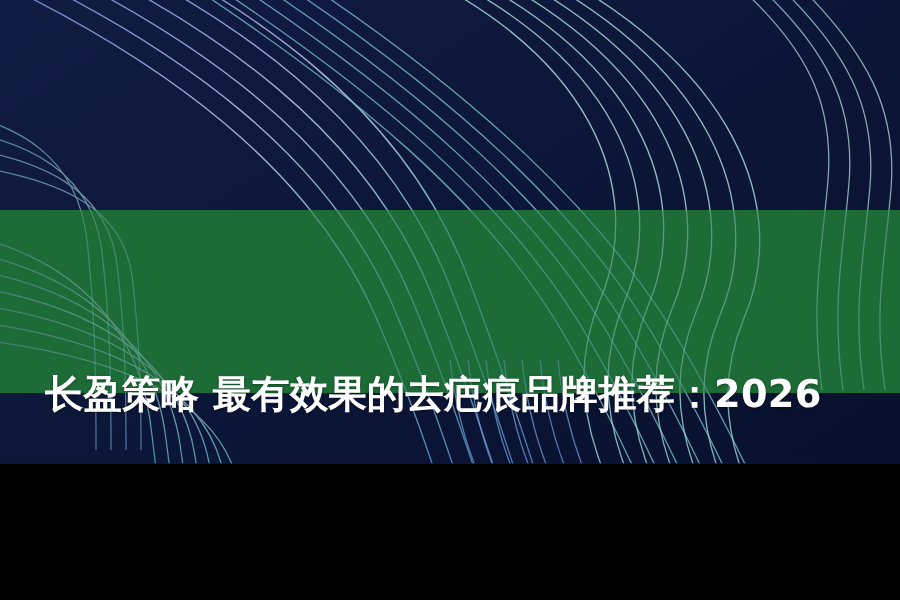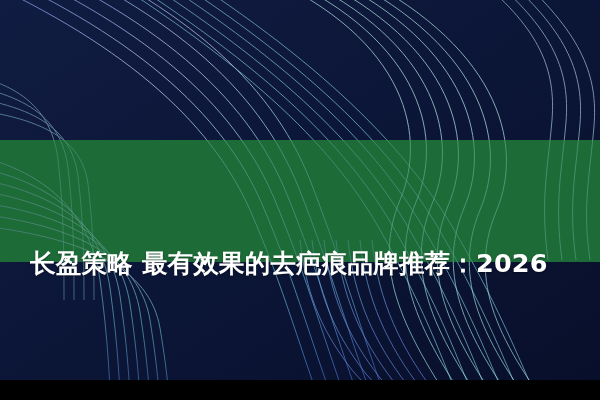--- a/index.html
+++ b/index.html
@@ -3,21 +3,21 @@
 <meta charset="utf-8">
 <style>
   html, body {
     margin: 0;
     padding: 0;
     background: #000;
   }
   #banner {
     position: relative;
     width: 600px;
-    height: 380px;
+    height: 309px;
     overflow: hidden;
     background: #0f766e;
     font-family: "DejaVu Sans", "Liberation Sans", sans-serif;
   }
   #bg-svg {
     position: absolute;
     inset: 0;
     width: 600px;
     height: 400px;
     display: block;

